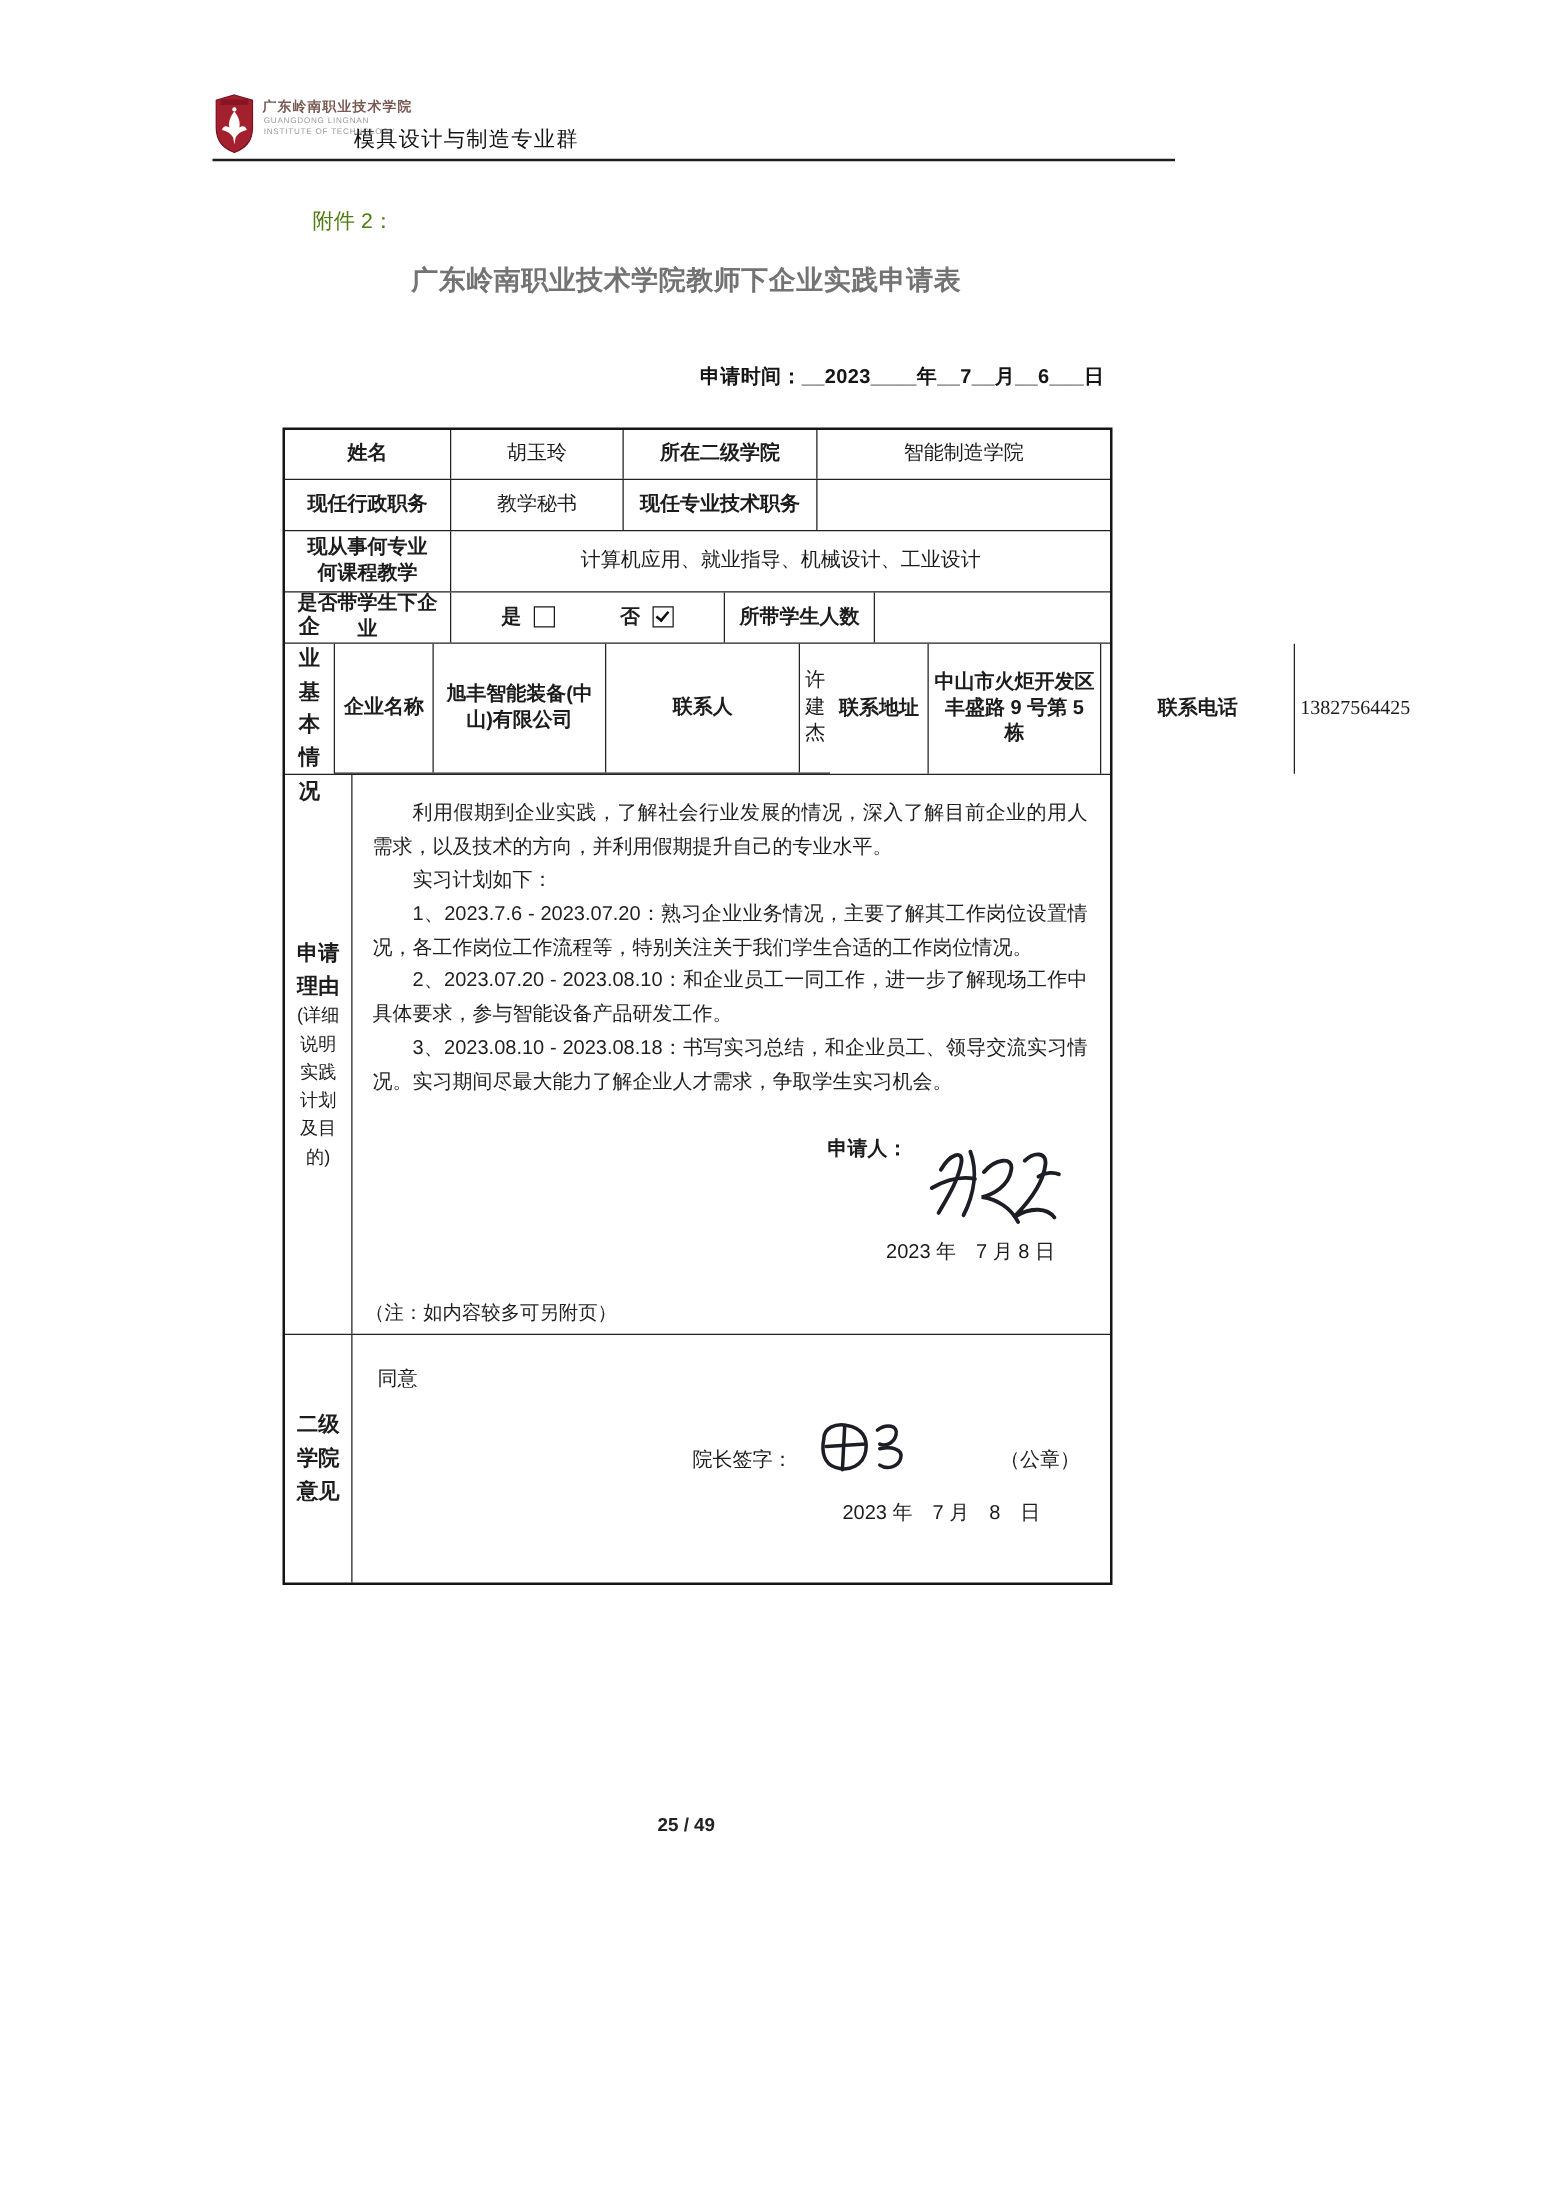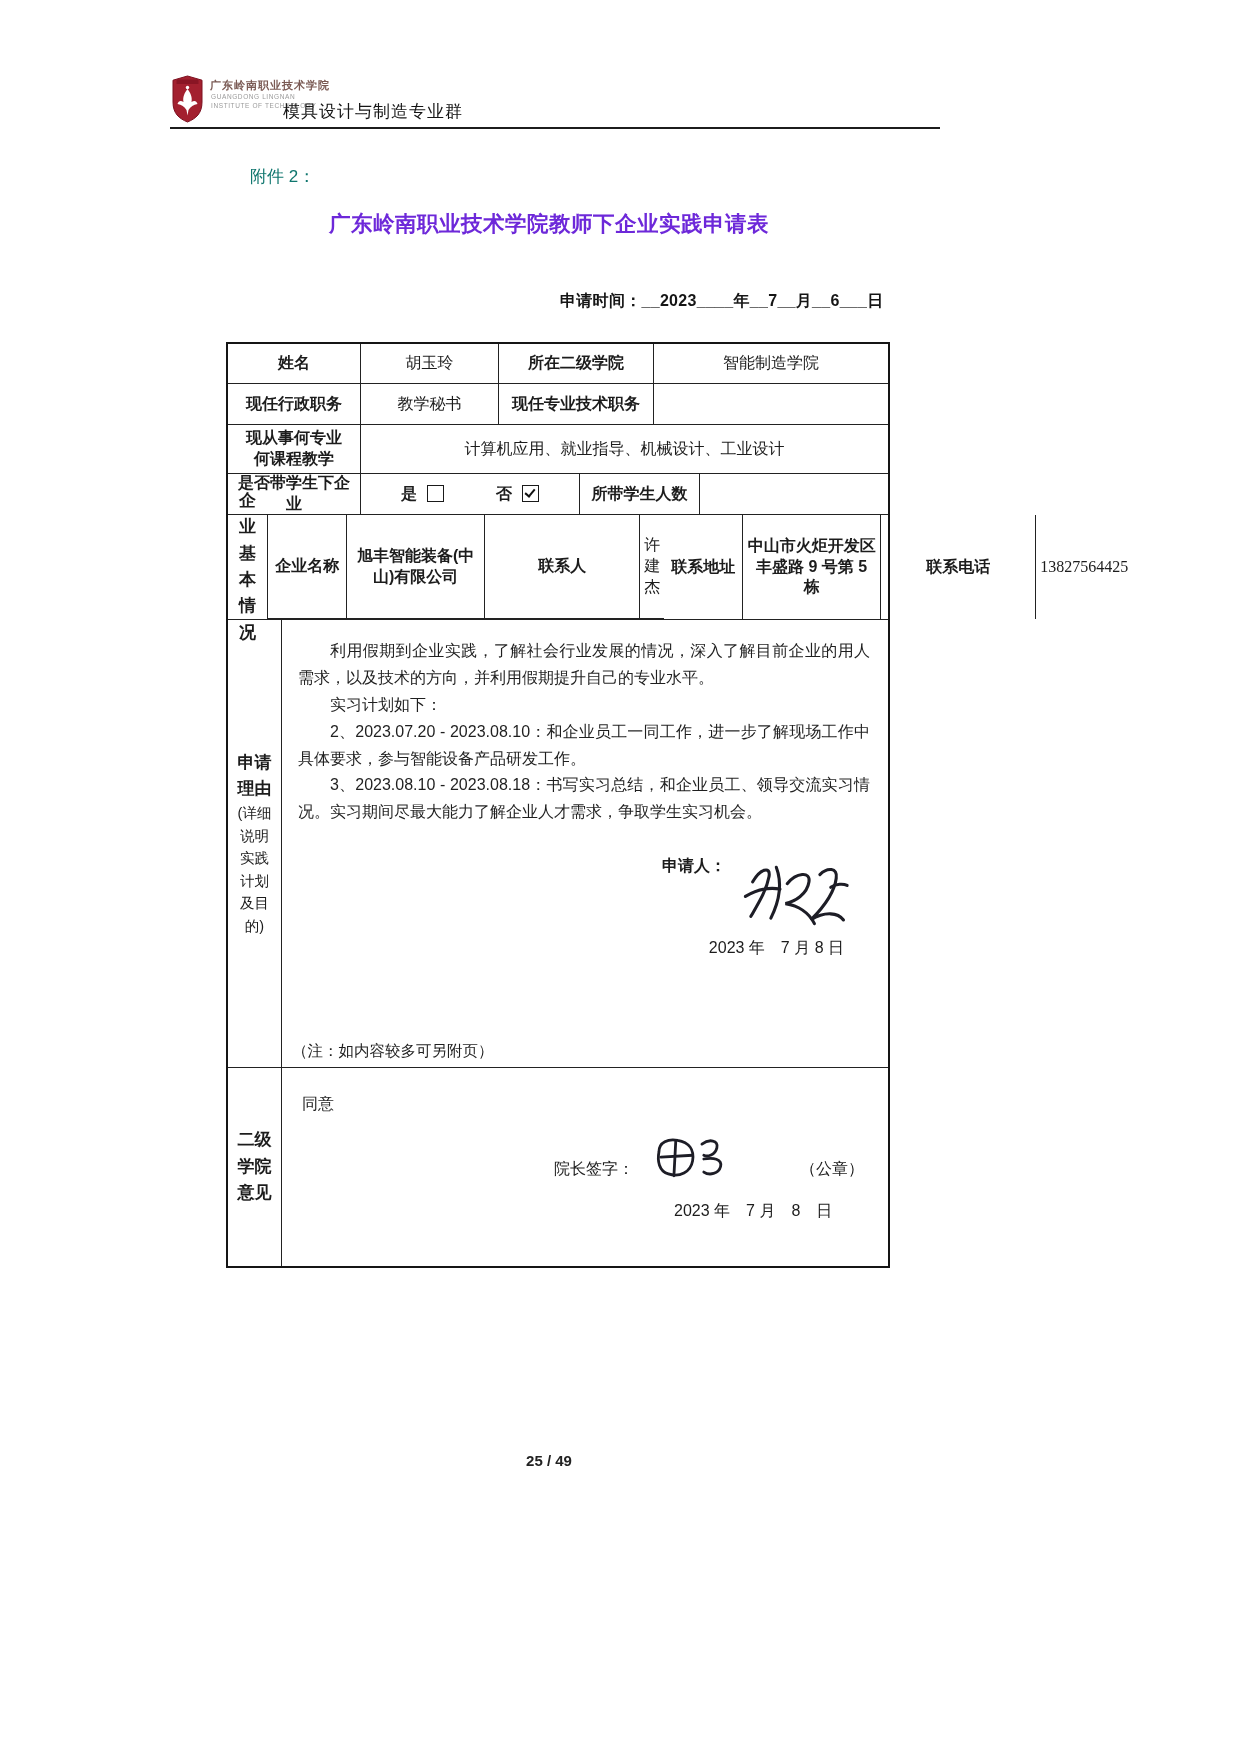--- a/index.html
+++ b/index.html
@@ -7,22 +7,22 @@
     position:relative;width:1240px;height:1753px;background:#ffffff;overflow:hidden;
     color:#1a1a1a;font-family:"Liberation Sans","DejaVu Sans",sans-serif;
   }
   
   .hdr-logo{position:absolute;left:172px;top:75px;width:31px;height:48px;}
   .inst-cn{position:absolute;left:210px;top:78px;font-size:11px;font-weight:700;color:#7a5a54;letter-spacing:1px;}
   .inst-en{position:absolute;left:211px;top:93px;font-size:6.5px;color:#9a9a9a;letter-spacing:.6px;line-height:1.35;}
   .group-title{position:absolute;left:283px;top:100px;font-size:17px;color:#141414;letter-spacing:1px;}
   .hdr-rule{position:absolute;left:170px;top:127px;width:770px;height:2px;background:#1c1c1c;}
   
-  .attachment{position:absolute;left:250px;top:165px;font-size:17px;color:#0f766e;}
-  .doc-title{position:absolute;left:208px;top:209px;width:682px;text-align:center;font-size:21.5px;font-weight:700;color:#6d28d9;letter-spacing:.5px;}
+  .attachment{position:absolute;left:250px;top:165px;font-size:17px;color:#4d7c0f;}
+  .doc-title{position:absolute;left:208px;top:209px;width:682px;text-align:center;font-size:21.5px;font-weight:700;color:#737373;letter-spacing:.5px;}
   .apply-time{position:absolute;left:560px;top:291px;font-size:16px;font-weight:700;color:#151515;letter-spacing:.3px;}
   
   .doc-table{position:absolute;left:226px;top:342px;width:664px;border:2px solid #151515;box-sizing:border-box;}
   .trow{display:flex;border-bottom:1.6px solid #222;}
   .trow.last{border-bottom:none;}
   .cell{box-sizing:border-box;border-right:1.6px solid #222;display:flex;align-items:center;justify-content:center;
         text-align:center;font-size:16px;color:#1c1c1c;padding:2px 4px;line-height:1.3;}
   .cell.end{border-right:none;}
   .cell.lbl{font-weight:600;}
   .pre{white-space:pre-line;}
@@ -144,20 +144,21 @@
 说明
 实践
 计划
 及目
 的)</div>
       </div>
       <div class="cell end freecell" style="flex:1">
         <div class="reason-body">
           <p>利用假期到企业实践，了解社会行业发展的情况，深入了解目前企业的用人需求，以及技术的方向，并利用假期提升自己的专业水平。</p>
           <p>实习计划如下：</p>
+          <p>1、2023.7.6 - 2023.07.20：熟习企业业务情况，主要了解其工作岗位设置情况，各工作岗位工作流程等，特别关注关于我们学生合适的工作岗位情况。</p>
           <p>2、2023.07.20 - 2023.08.10：和企业员工一同工作，进一步了解现场工作中具体要求，参与智能设备产品研发工作。</p>
           <p>3、2023.08.10 - 2023.08.18：书写实习总结，和企业员工、领导交流实习情况。实习期间尽最大能力了解企业人才需求，争取学生实习机会。</p>
         </div>
         <div class="sig-row">
           <span class="sig-label">申请人：</span>
           <svg class="sig-svg" width="118" height="78" viewBox="0 0 130 85" fill="none" stroke="#1d1d26" stroke-width="3.4" stroke-linecap="round">
             <path d="M14 28 C22 14 34 10 32 22 C29 38 20 52 12 66"></path>
             <path d="M6 44 C20 36 34 34 44 36"></path>
             <path d="M40 12 C46 28 44 48 34 68"></path>
             <path d="M52 30 C62 18 78 16 76 28 C74 42 60 50 50 52 C64 54 76 62 82 74"></path>

